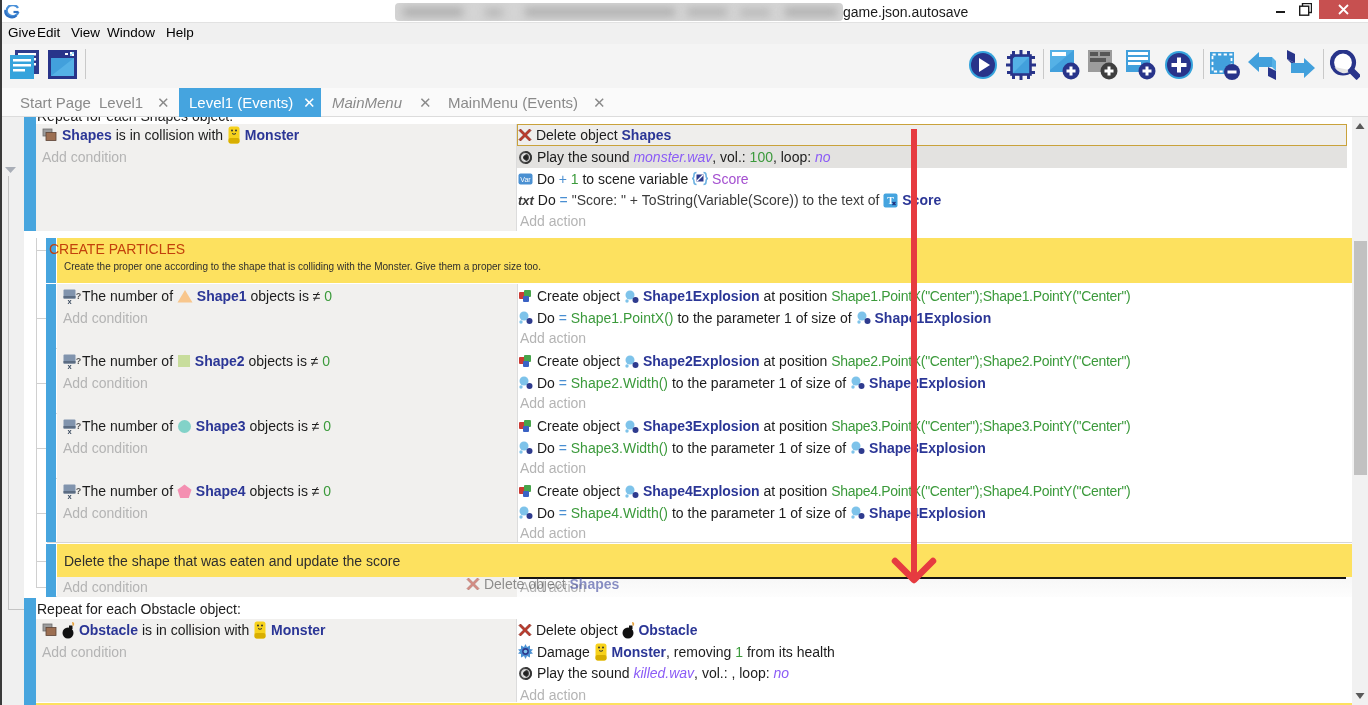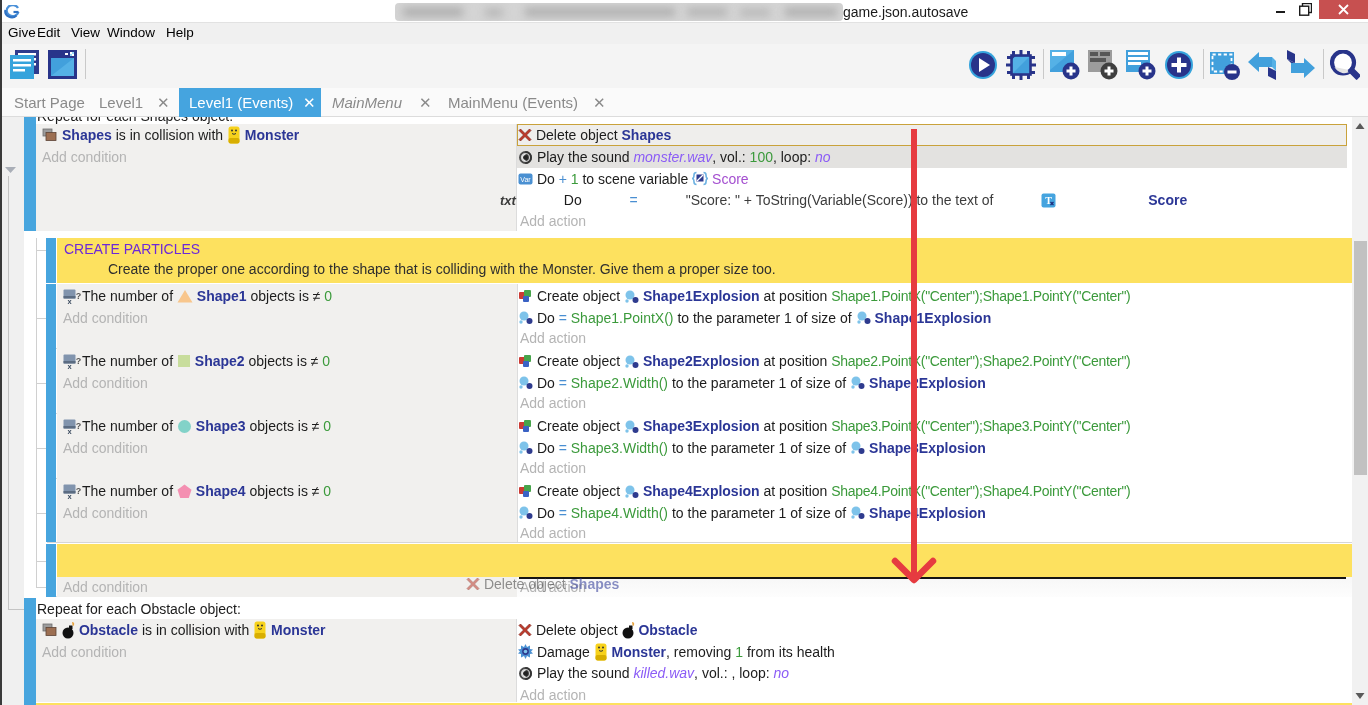--- a/index.html
+++ b/index.html
@@ -159,21 +159,21 @@
     <path d="M6 13 L19 13 L19 8 L13 8 Z" fill="#55b1e6" opacity="0"></path>
   </svg>
   <div class="abs" style="left:1323px;top:49px;width:1px;height:30px;background:#c9c9c9;"></div>
   <svg class="abs" style="left:1330px;top:50px;" width="30" height="30" viewBox="0 0 30 30">
     <circle cx="13" cy="12.5" r="11" fill="#fff" stroke="#28348a" stroke-width="4.2"></circle>
     <path d="M4.5 17 A11 11 0 0 0 21.5 20.5 Z" fill="#e4e4e4"></path>
     <rect x="19.5" y="17.5" width="13" height="6.5" rx="1" transform="rotate(45 22 20)" fill="#28348a"></rect>
   </svg>
 
   <div class="abs" style="left:0;top:88px;width:1368px;height:29px;background:#fafafa;border-bottom:1px solid #dcdcdc;"></div>
-  <div class="abs" style="left:14px;top:94px;font-size:15px;color:#8a8a8a;">Start Page</div>
+  <div class="abs" style="left:20px;top:94px;font-size:15px;color:#8a8a8a;">Start Page</div>
   <div class="abs" style="left:99px;top:94px;font-size:15px;color:#8a8a8a;text-align:center;">Level1</div>
   <div class="abs" style="left:157px;top:94px;font-size:15px;color:#8a8a8a;">✕</div>
   <div class="abs" style="left:179px;top:88px;width:142px;height:29px;background:#45a4df;"></div>
   <div class="abs" style="left:189px;top:94px;font-size:15px;color:#fff;">Level1 (Events)</div>
   <div class="abs" style="left:303px;top:94px;font-size:15px;color:#fff;">✕</div>
   <div class="abs" style="left:332px;top:94px;font-size:15px;color:#8a8a8a;font-style:italic;">MainMenu</div>
   <div class="abs" style="left:419px;top:94px;font-size:15px;color:#8a8a8a;">✕</div>
   <div class="abs" style="left:448px;top:94px;font-size:15px;color:#8a8a8a;">MainMenu (Events)</div>
   <div class="abs" style="left:593px;top:94px;font-size:15px;color:#8a8a8a;">✕</div>
 
@@ -259,39 +259,39 @@
       <span>&nbsp;to scene variable&nbsp;</span>
     <svg class="ic" width="16" height="15" viewBox="0 0 16 15">
         <path d="M4.5 1.5 q-2.5 0 -2.5 2.5 q0 3 -1.5 3.5 q1.5 0.5 1.5 3.5 q0 2.5 2.5 2.5" fill="none" stroke="#6db2e2" stroke-width="1.6"></path>
         <path d="M11.5 1.5 q2.5 0 2.5 2.5 q0 3 1.5 3.5 q-1.5 0.5 -1.5 3.5 q0 2.5 -2.5 2.5" fill="none" stroke="#6db2e2" stroke-width="1.6"></path>
         <rect x="4.5" y="3.5" width="7" height="7" fill="#2e3b8e"></rect>
         <path d="M5 10 L11 4" stroke="#fff" stroke-width="1.2"></path>
       </svg>
     <span>&nbsp;</span>
       <span class="pu">Score</span>
   </div>
-  <div class="row" style="left:500px;top:189.4px;gap:44px;">
+  <div class="row" style="left:518px;top:189.4px;">
     <span style="font-style:italic;color:#3c3c3c;font-weight:bold;font-size:13px;">txt</span>
     <span>&nbsp;Do&nbsp;</span>
       <span class="bl">=</span>
       <span style="color:#3c3c3c;">&nbsp;"Score: " + ToString(Variable(Score)) to the text of&nbsp;</span>
     <svg class="ic" width="15" height="15" viewBox="0 0 15 15">
         <rect x="0.5" y="0.5" width="14" height="14" rx="2" fill="#45a4df"></rect>
         <text x="7.5" y="11" font-size="10" fill="#fff" text-anchor="middle" font-weight="bold" font-family="Liberation Serif">T</text>
         <path d="M9.5 9 l3 3 m0 -3 l-3 3" stroke="#1d2b7a" stroke-width="1.2"></path>
       </svg>
     <span>&nbsp;</span>
       <span class="b">Score</span>
   </div>
   <div class="row add" style="left:520px;top:210px;">Add action</div>
 
   <div class="abs" style="left:46px;top:238px;width:10px;height:45px;background:#47a5de;"></div>
   <div class="abs" style="left:56.5px;top:238px;width:1295.5px;height:45px;background:#fde15f;"></div>
-  <div class="abs" style="left:64px;top:241px;font-size:14px;color:#6d28d9;">CREATE PARTICLES</div>
-  <div class="abs" style="left:64px;top:261px;font-size:14px;color:#2e2e2e;margin-left:44px;">Create the proper one according to the shape that is colliding with the Monster. Give them a proper size too.</div>
+  <div class="abs" style="left:49px;top:241px;font-size:14px;color:#c2410c;">CREATE PARTICLES</div>
+  <div class="abs" style="left:64px;top:261px;font-size:10px;color:#2e2e2e;">Create the proper one according to the shape that is colliding with the Monster. Give them a proper size too.</div>
 
   <div class="abs" style="left:47px;top:284px;width:1305px;height:65px;border-bottom:1px solid #d6d6d6;"></div>
   <div class="abs" style="left:46px;top:284px;width:10px;height:65px;background:#47a5de;"></div>
   <div class="abs" style="left:56.5px;top:284px;width:460px;height:65px;background:#f1f0ee;"></div>
   <div class="abs" style="left:516.5px;top:284px;width:835.5px;height:65px;background:#fff;border-left:1px solid #dcdcdc;"></div>
   <div class="row" style="left:63px;top:285px;">
     <svg class="ic" width="19" height="15" viewBox="0 0 19 15">
         <rect x="0.5" y="0.5" width="12" height="9" rx="1" fill="#8194ad"></rect>
         <rect x="0.5" y="7" width="12" height="2.5" fill="#5b6c82"></rect>
         <text x="6.5" y="14.5" font-size="7.5" font-weight="bold" fill="#3c4c60" text-anchor="middle" font-family="Liberation Sans">x</text>
@@ -525,20 +525,21 @@
         <circle cx="11.5" cy="11" r="3" fill="#2e3b8e"></circle>
         <circle cx="3" cy="12" r="1.7" fill="#7ec3ea"></circle>
       </svg>
     <span>&nbsp;</span>
       <span class="b">Shape4Explosion</span>
   </div>
   <div class="row add" style="left:520px;top:522.4px;">Add action</div>
 
   <div class="abs" style="left:46px;top:544px;width:10px;height:33px;background:#47a5de;"></div>
   <div class="abs" style="left:56.5px;top:544px;width:1295.5px;height:33px;background:#fde15f;"></div>
+  <div class="abs" style="left:64px;top:553px;font-size:14px;color:#2e2e2e;">Delete the shape that was eaten and update the score</div>
 
   <div class="abs" style="left:47px;top:577px;width:1305px;height:20px;border-bottom:1px solid #dedede;"></div>
   <div class="abs" style="left:46px;top:577px;width:10px;height:20px;background:#47a5de;"></div>
   <div class="abs" style="left:56.5px;top:577px;width:460px;height:20px;background:#f1f0ee;"></div>
   <div class="abs" style="left:516.5px;top:577px;width:835.5px;height:20px;background:linear-gradient(#f7f7f7,#fdfdfd);"></div>
   <div class="row add" style="left:63px;top:576px;">Add condition</div>
   <div class="row add" style="left:520px;top:576px;">Add action</div>
 
   <div class="abs" style="left:519px;top:577px;width:827px;height:2px;background:#141414;"></div>
 

